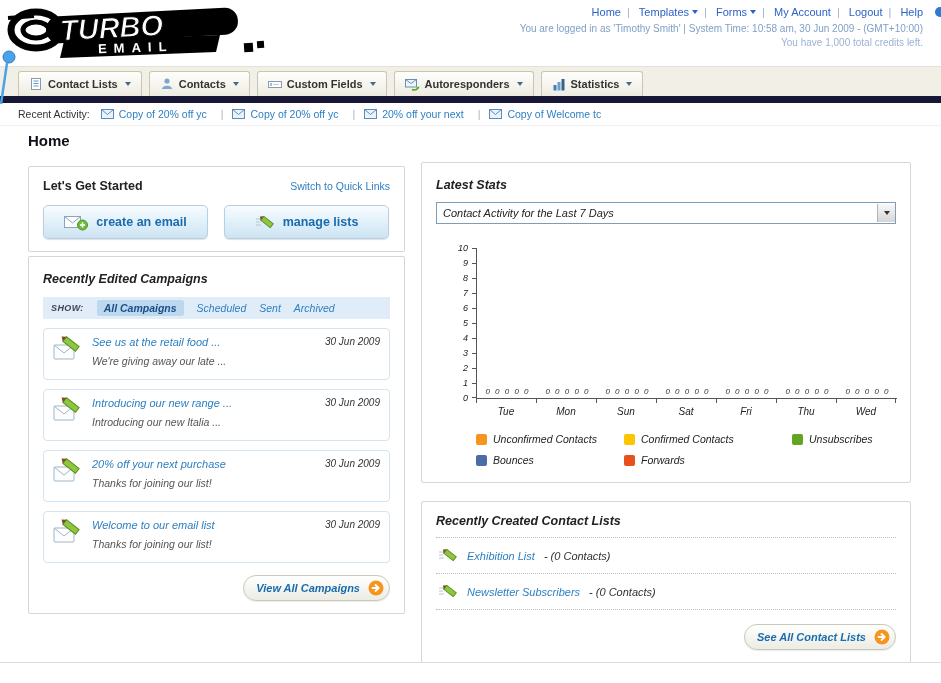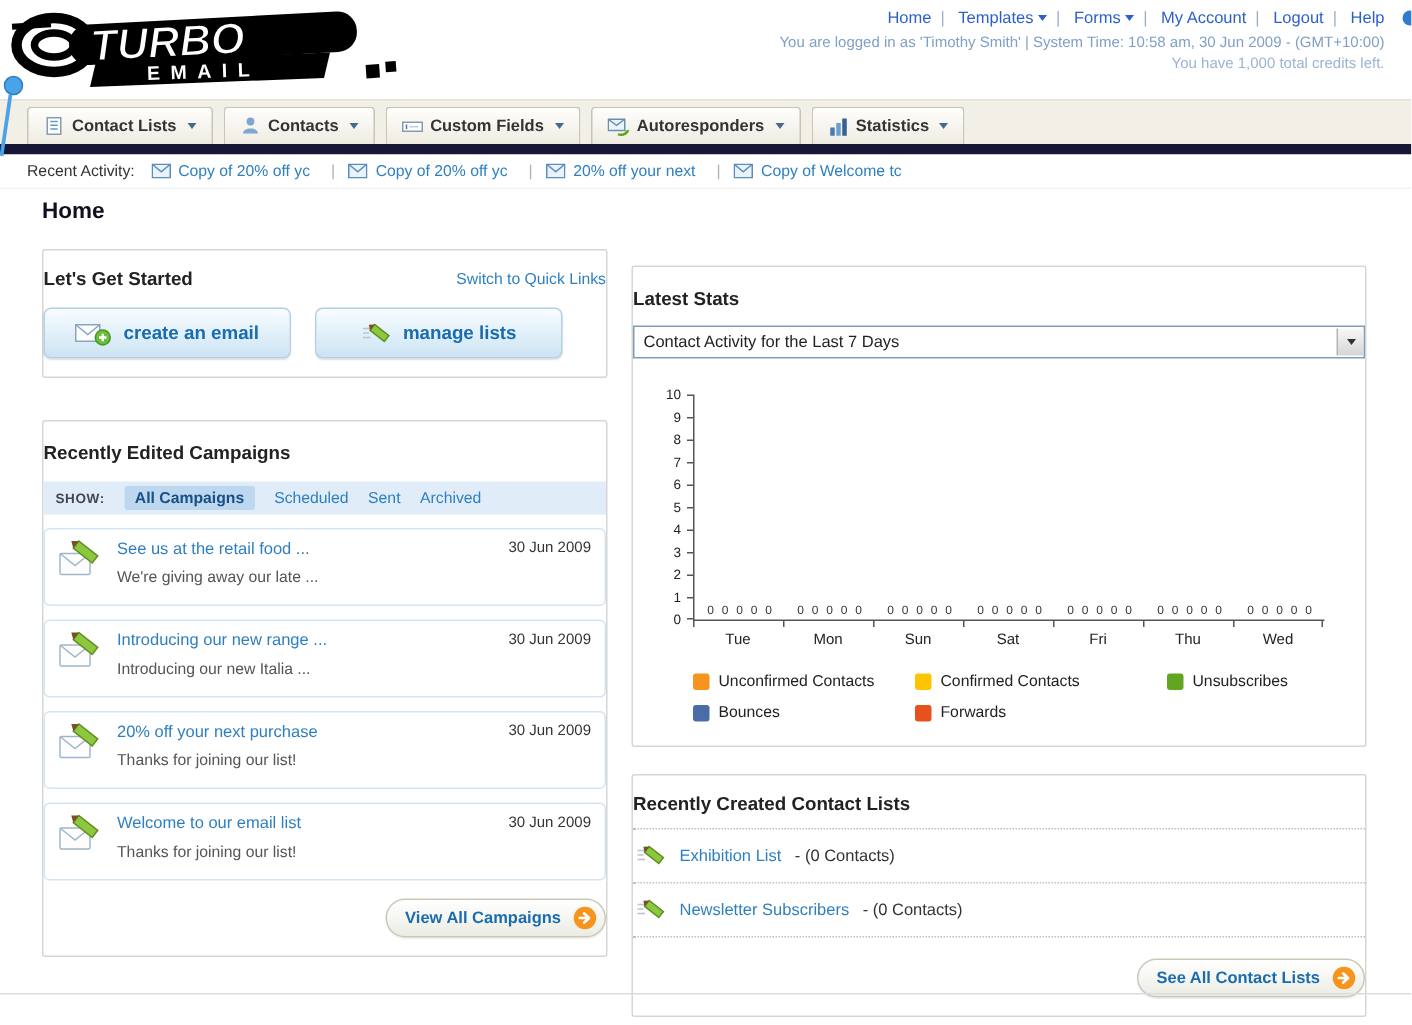--- a/index.html
+++ b/index.html
@@ -37,36 +37,36 @@
             padding-left:18px;box-sizing:border-box;font-size:10.5px;background:#fff;
             border-bottom:1px solid #f1f1f1;}
   .activity-label{color:#333;margin-right:11px;}
   .act-item{display:inline-flex;align-items:center;gap:5px;}
   .act-item a{color:#2d7fc1;}
   .act-item:not(:last-child)::after{content:"|";color:#b0b0b0;margin:0 9px;}
 
   
   #home-title{position:absolute;left:28px;top:132px;font-size:15px;font-weight:bold;color:#10101e;}
   .left-col{position:absolute;left:28px;top:166px;width:377px;}
-  .right-col{position:absolute;left:421px;top:177px;width:490px;}
+  .right-col{position:absolute;left:421px;top:162px;width:490px;font-style:italic;}
   .panel{background:#fff;border:1px solid #d6d6d6;border-radius:2px;box-sizing:border-box;
-         padding:12px 0;}
+         padding:12px 14px;}
   .panel-title{font-size:12.5px;font-weight:bold;color:#222;}
 
   
   .gs-head{display:flex;justify-content:space-between;align-items:center;}
   .switch-link{font-size:10.5px;color:#2d7fc1;margin-left:24px;}
   .gs-buttons{display:flex;gap:16px;margin-top:12px;}
   .gs-btn{display:flex;align-items:center;justify-content:center;gap:8px;width:163px;height:32px;
           border:1px solid #b4d0e4;border-radius:5px;cursor:pointer;
           background:linear-gradient(#f8fcfe,#ddeef9 60%,#cde3f2);
           box-shadow:0 1px 1px rgba(0,0,0,.12);font-size:12.5px;font-weight:bold;color:#1a6cae;}
 
   
-  .campaigns{margin-top:28px;}
+  .campaigns{margin-top:4px;font-style:italic;}
   .show-bar{display:flex;align-items:center;gap:13px;background:#e0edf8;padding:3px 8px;
             margin-top:10px;font-size:10.5px;}
   .show-label{font-size:9px;font-weight:bold;color:#445;letter-spacing:.4px;}
   .filter{color:#2d7fc1;}
   .filter.selected{background:#bdd8ee;color:#174f86;font-weight:bold;padding:2px 7px;border-radius:2px;}
   .camp-item{position:relative;display:flex;gap:9px;align-items:flex-start;border:1px solid #d5e4f1;
              border-radius:4px;padding:7px 9px;margin-top:9px;min-height:36px;}
   .camp-text .t{font-size:11px;color:#2d7fc1;display:block;margin-bottom:3px;}
   .camp-text .s{font-size:10.5px;color:#555;}
   .camp-date{position:absolute;right:9px;top:7px;font-size:10px;color:#333;}

